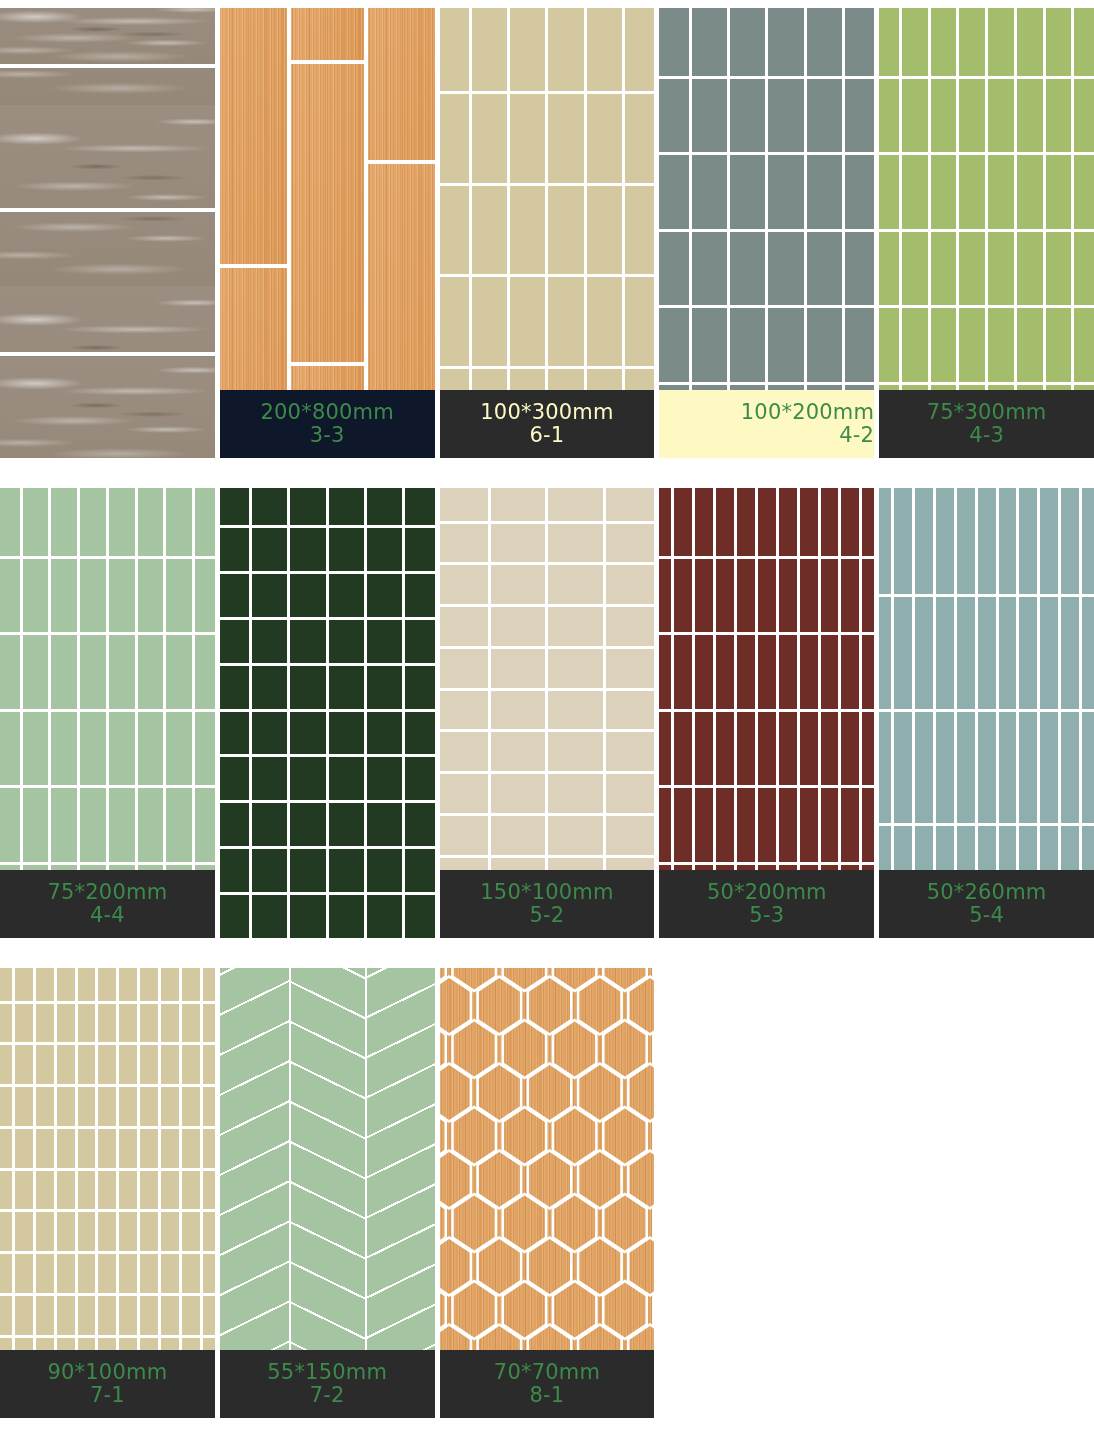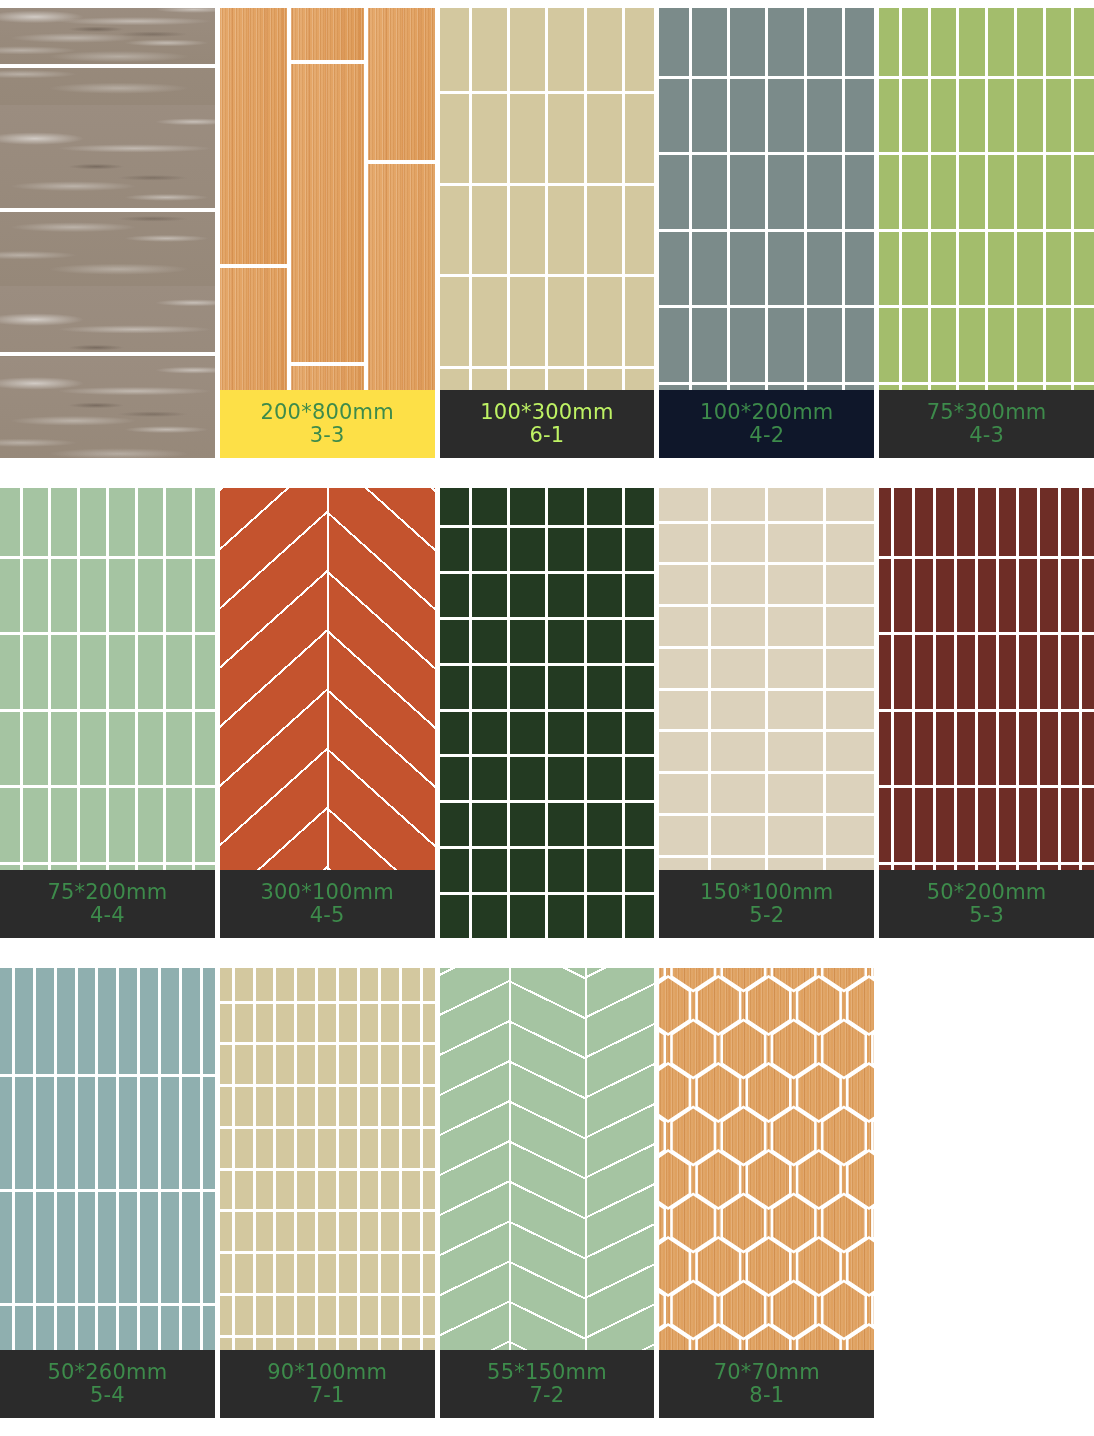--- a/index.html
+++ b/index.html
@@ -200,21 +200,21 @@
               <div class="plank wood"></div>
               <div class="plank wood"></div>
             </div>
             <div class="plank-col c3">
               <div class="plank wood"></div>
               <div class="plank wood"></div>
             </div>
           </div>
         </div>
       </div>
-      <div class="label-plate" style="background: #fde047; color: rgb(61, 139, 75);">
+      <div class="label-plate" style="background: #0f172a; color: rgb(61, 139, 75);">
         <div class="label-size">200*800mm</div>
         <div class="label-code">3-3</div>
       </div>
     </div>
     <div class="tile-card">
       <div class="swatch" style="background: rgb(255, 255, 255);">
         <div class="swatch-inner">
           <div class="grid-pat" style="grid-template-columns: repeat(6, 1fr); grid-template-rows: repeat(5, 1fr);">
             <i style="background: rgb(211, 200, 159);"></i>
             <i style="background: rgb(211, 200, 159);"></i>
@@ -242,21 +242,21 @@
             <i style="background: rgb(211, 200, 159);"></i>
             <i style="background: rgb(211, 200, 159);"></i>
             <i style="background: rgb(211, 200, 159);"></i>
             <i style="background: rgb(211, 200, 159);"></i>
             <i style="background: rgb(211, 200, 159);"></i>
             <i style="background: rgb(211, 200, 159);"></i>
             <i style="background: rgb(211, 200, 159);"></i>
           </div>
         </div>
       </div>
-      <div class="label-plate" style="background: rgb(43, 43, 43); color: #bef264;">
+      <div class="label-plate" style="background: rgb(43, 43, 43); color: #fef9c3;">
         <div class="label-size">100*300mm</div>
         <div class="label-code">6-1</div>
       </div>
     </div>
     <div class="tile-card">
       <div class="swatch" style="background: rgb(255, 255, 255);">
         <div class="swatch-inner">
           <div class="grid-pat" style="grid-template-columns: repeat(6, 1fr); grid-template-rows: repeat(6, 1fr);">
             <i style="background: rgb(123, 139, 138);"></i>
             <i style="background: rgb(123, 139, 138);"></i>
@@ -290,21 +290,21 @@
             <i style="background: rgb(123, 139, 138);"></i>
             <i style="background: rgb(123, 139, 138);"></i>
             <i style="background: rgb(123, 139, 138);"></i>
             <i style="background: rgb(123, 139, 138);"></i>
             <i style="background: rgb(123, 139, 138);"></i>
             <i style="background: rgb(123, 139, 138);"></i>
             <i style="background: rgb(123, 139, 138);"></i>
           </div>
         </div>
       </div>
-      <div class="label-plate" style="background: #0f172a; color: rgb(61, 139, 75);">
+      <div class="label-plate" style="background: #fef9c3; color: rgb(61, 139, 75); align-items: flex-end;">
         <div class="label-size">100*200mm</div>
         <div class="label-code">4-2</div>
       </div>
     </div>
     <div class="tile-card">
       <div class="swatch" style="background: rgb(255, 255, 255);">
         <div class="swatch-inner">
           <div class="grid-pat" style="grid-template-columns: repeat(8, 1fr); grid-template-rows: repeat(6, 1fr);">
             <i style="background: rgb(163, 189, 108);"></i>
             <i style="background: rgb(163, 189, 108);"></i>
@@ -413,39 +413,20 @@
             <i style="background: rgb(165, 196, 162);"></i>
             <i style="background: rgb(165, 196, 162);"></i>
             <i style="background: rgb(165, 196, 162);"></i>
             <i style="background: rgb(165, 196, 162);"></i>
           </div>
         </div>
       </div>
       <div class="label-plate" style="background: rgb(43, 43, 43); color: rgb(61, 139, 75);">
         <div class="label-size">75*200mm</div>
         <div class="label-code">4-4</div>
-      </div>
-    </div>
-    <div class="tile-card">
-      <div class="swatch" style="background: rgb(255, 255, 255);">
-        <div class="swatch-inner">
-          <div class="chev-wrap">
-            <div class="chev-half chev-terra">
-              <div class="chev-lines chev-right-42"></div>
-            </div>
-            <div class="chev-half chev-terra">
-              <div class="chev-lines chev-left-42"></div>
-              <div class="chev-seam" style="left: 0px;"></div>
-            </div>
-          </div>
-        </div>
-      </div>
-      <div class="label-plate" style="background: rgb(43, 43, 43); color: rgb(61, 139, 75);">
-        <div class="label-size">300*100mm</div>
-        <div class="label-code">4-5</div>
       </div>
     </div>
     <div class="tile-card">
       <div class="swatch" style="background: rgb(255, 255, 255);">
         <div class="swatch-inner">
           <div class="grid-pat" style="grid-template-columns: repeat(6, 1fr); grid-template-rows: repeat(10, 1fr);">
             <i style="background: rgb(35, 58, 34);"></i>
             <i style="background: rgb(35, 58, 34);"></i>
             <i style="background: rgb(35, 58, 34);"></i>
             <i style="background: rgb(35, 58, 34);"></i>

